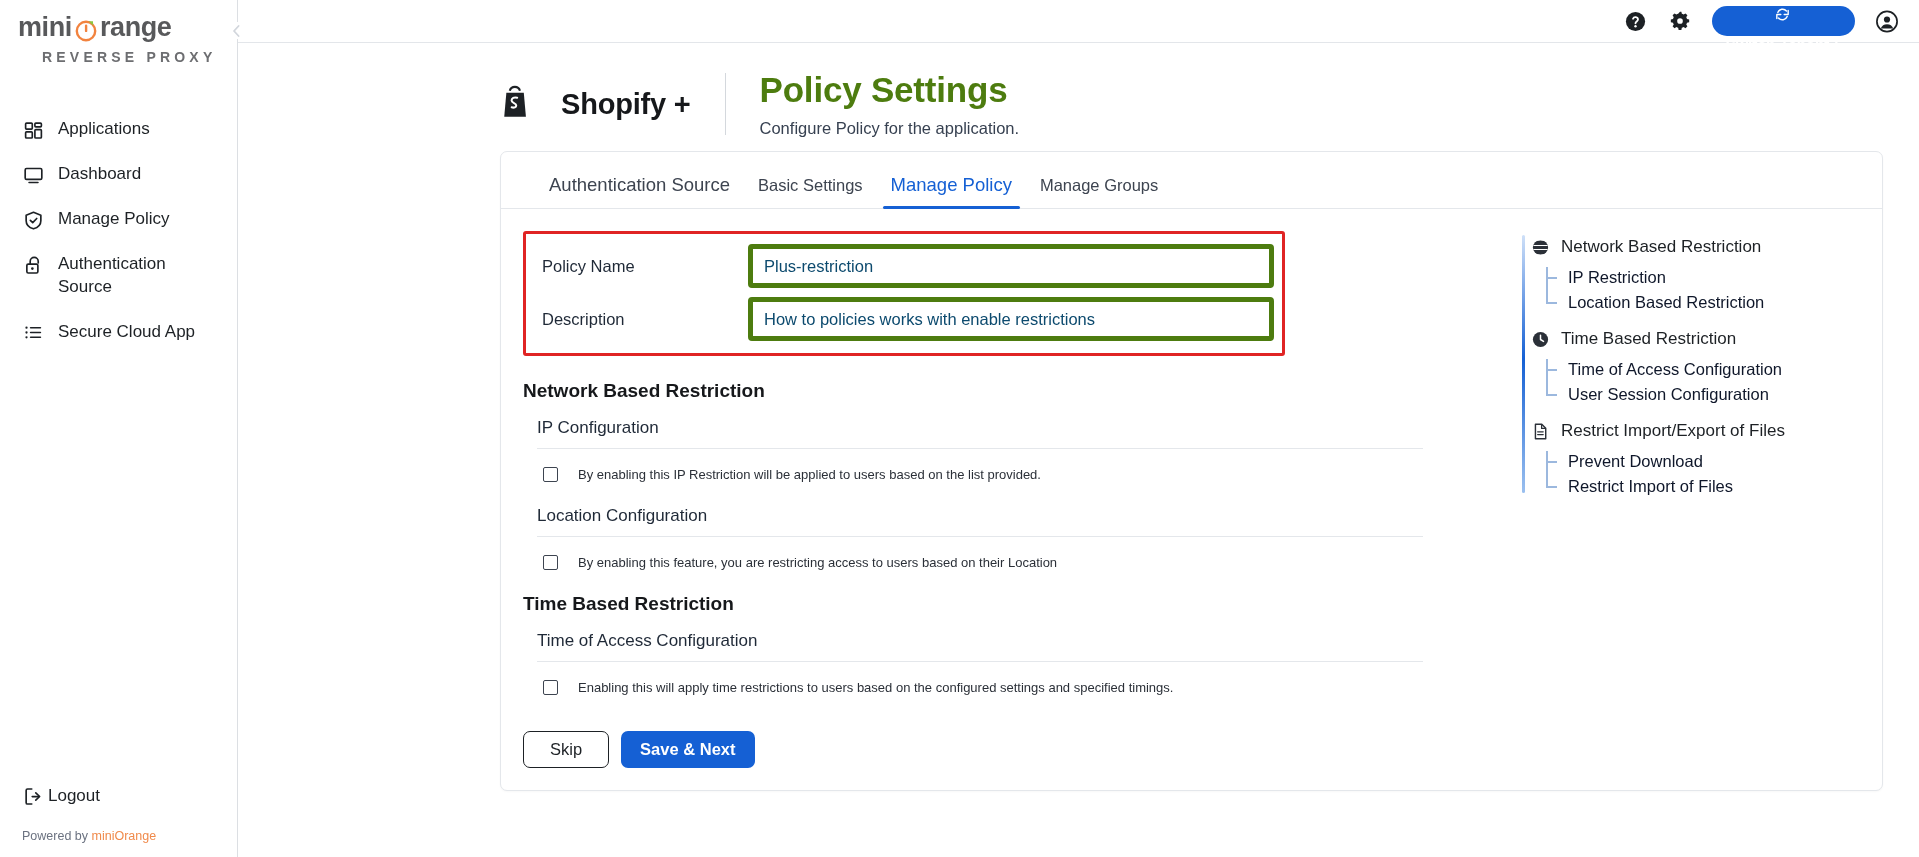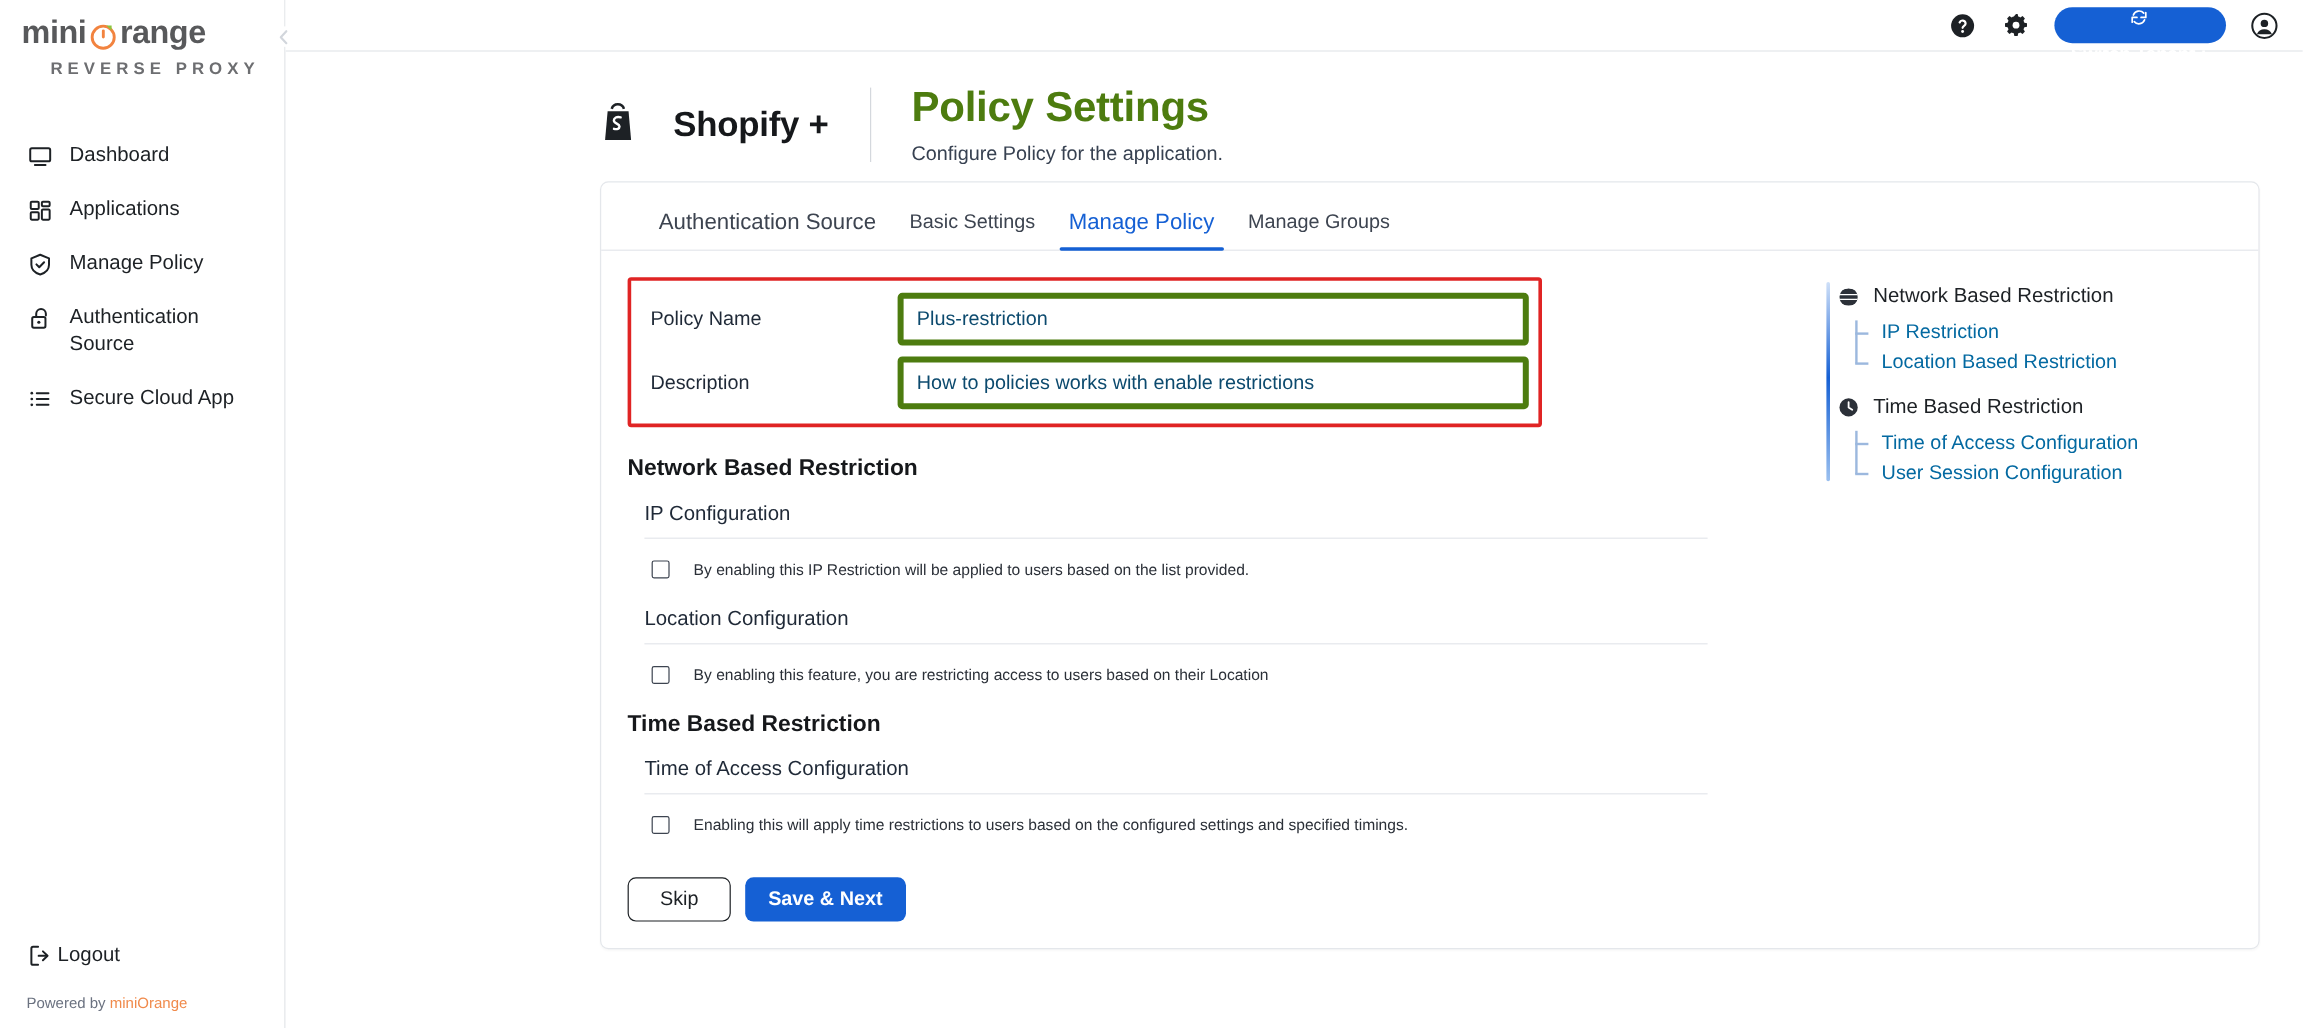--- a/index.html
+++ b/index.html
@@ -135,21 +135,21 @@
     background: linear-gradient(180deg,#cfe0f8 0%,#1560d4 48%,#9bc0ef 100%); border-radius: 2px;
   }
   .ol-group { margin-bottom: 2px; }
   .ol-main { display: flex; align-items: center; gap: 11px; font-size: 17px; color: #1d2125; padding: 6px 0; cursor: pointer; }
   .ol-ico { width: 20px; height: 20px; flex: 0 0 20px; display: flex; align-items: center; justify-content: center; margin-left: -6px; }
   .ol-subs { position: relative; padding-left: 32px; margin: 2px 0 8px 0; }
   .ol-subs::before {
     content: ""; position: absolute; left: 10px; top: 2px; bottom: 12px; width: 1.6px; background: #9cb8de;
     border-bottom-left-radius: 0;
   }
-  .ol-sub { font-size: 16.5px; color: #0369a1; padding: 3px 0; position: relative; cursor: pointer; }
+  .ol-sub { font-size: 16.5px; color: #0f172a; padding: 3px 0; position: relative; cursor: pointer; }
   .ol-sub::before {
     content: ""; position: absolute; left: -22px; top: 12px; width: 11px; height: 1.6px; background: #9cb8de;
   }
 </style>
 </head>
 <body>
 
 <div class="app">
 
   <aside class="sidebar">
@@ -173,37 +173,37 @@
       <svg width="11" height="14" viewBox="0 0 11 14">
         <path d="M7.6 2 L3 7 L7.6 12" fill="none" stroke="#d2d6dc" stroke-width="1.8" stroke-linecap="round" stroke-linejoin="round"></path>
       </svg>
     </div>
 
     <nav class="nav">
 
       <div class="nav-item">
         <span class="nav-ico">
           <svg width="21" height="21" viewBox="0 0 24 24">
-            <rect x="2.5" y="4" width="19" height="12.5" rx="1.6" fill="none" stroke="#1d2125" stroke-width="1.9"></rect>
-            <rect x="6" y="19" width="12" height="1.9" rx="0.9" fill="#1d2125"></rect>
-          </svg>
-        </span>
-        <span class="nav-label">Dashboard</span>
-      </div>
-
-      <div class="nav-item">
-        <span class="nav-ico">
-          <svg width="21" height="21" viewBox="0 0 24 24">
             <rect x="3" y="3.5" width="7.6" height="7" rx="1" fill="none" stroke="#1d2125" stroke-width="1.9"></rect>
             <rect x="13.6" y="3.5" width="7.4" height="4.4" rx="1" fill="none" stroke="#1d2125" stroke-width="1.9"></rect>
             <rect x="3" y="13.6" width="7.6" height="7" rx="1" fill="none" stroke="#1d2125" stroke-width="1.9"></rect>
             <rect x="13.6" y="11" width="7.4" height="9.6" rx="1" fill="none" stroke="#1d2125" stroke-width="1.9"></rect>
           </svg>
         </span>
         <span class="nav-label">Applications</span>
+      </div>
+
+      <div class="nav-item">
+        <span class="nav-ico">
+          <svg width="21" height="21" viewBox="0 0 24 24">
+            <rect x="2.5" y="4" width="19" height="12.5" rx="1.6" fill="none" stroke="#1d2125" stroke-width="1.9"></rect>
+            <rect x="6" y="19" width="12" height="1.9" rx="0.9" fill="#1d2125"></rect>
+          </svg>
+        </span>
+        <span class="nav-label">Dashboard</span>
       </div>
 
       <div class="nav-item">
         <span class="nav-ico">
           <svg width="21" height="21" viewBox="0 0 24 24">
             <path d="M12 2.6 L20.4 6 v6.2 c0 4.6 -3.6 7.9 -8.4 9.3 C7.2 20.1 3.6 16.8 3.6 12.2 V6 Z" fill="none" stroke="#1d2125" stroke-width="1.9" stroke-linejoin="round"></path>
             <path d="M8.4 11.8 l2.7 2.7 l4.6 -4.8" fill="none" stroke="#1d2125" stroke-width="1.9" stroke-linecap="round" stroke-linejoin="round"></path>
           </svg>
         </span>
         <span class="nav-label">Manage Policy</span>
@@ -407,20 +407,36 @@
                   </svg>
                 </span>
                 <span>Time Based Restriction</span>
               </div>
               <div class="ol-subs">
                 <div class="ol-sub">Time of Access Configuration</div>
                 <div class="ol-sub">User Session Configuration</div>
               </div>
             </div>
 
+            <div class="ol-group">
+              <div class="ol-main">
+                <span class="ol-ico">
+                  <svg width="19" height="19" viewBox="0 0 24 24">
+                    <path d="M5.6 2.8 h8 l5 5 v13.4 h-13 Z" fill="none" stroke="#2b3038" stroke-width="1.8" stroke-linejoin="round"></path>
+                    <path d="M13.4 2.8 v5.2 h5" fill="none" stroke="#2b3038" stroke-width="1.6"></path>
+                    <path d="M8.4 12.4 h7 M8.4 15.8 h7" stroke="#2b3038" stroke-width="1.6" stroke-linecap="round"></path>
+                  </svg>
+                </span>
+                <span>Restrict Import/Export of Files</span>
+              </div>
+              <div class="ol-subs">
+                <div class="ol-sub">Prevent Download</div>
+                <div class="ol-sub">Restrict Import of Files</div>
+              </div>
+            </div>
 
           </div>
         </div>
 
       </div>
     </div>
   </section>
 </div>
 
 </body></html>

